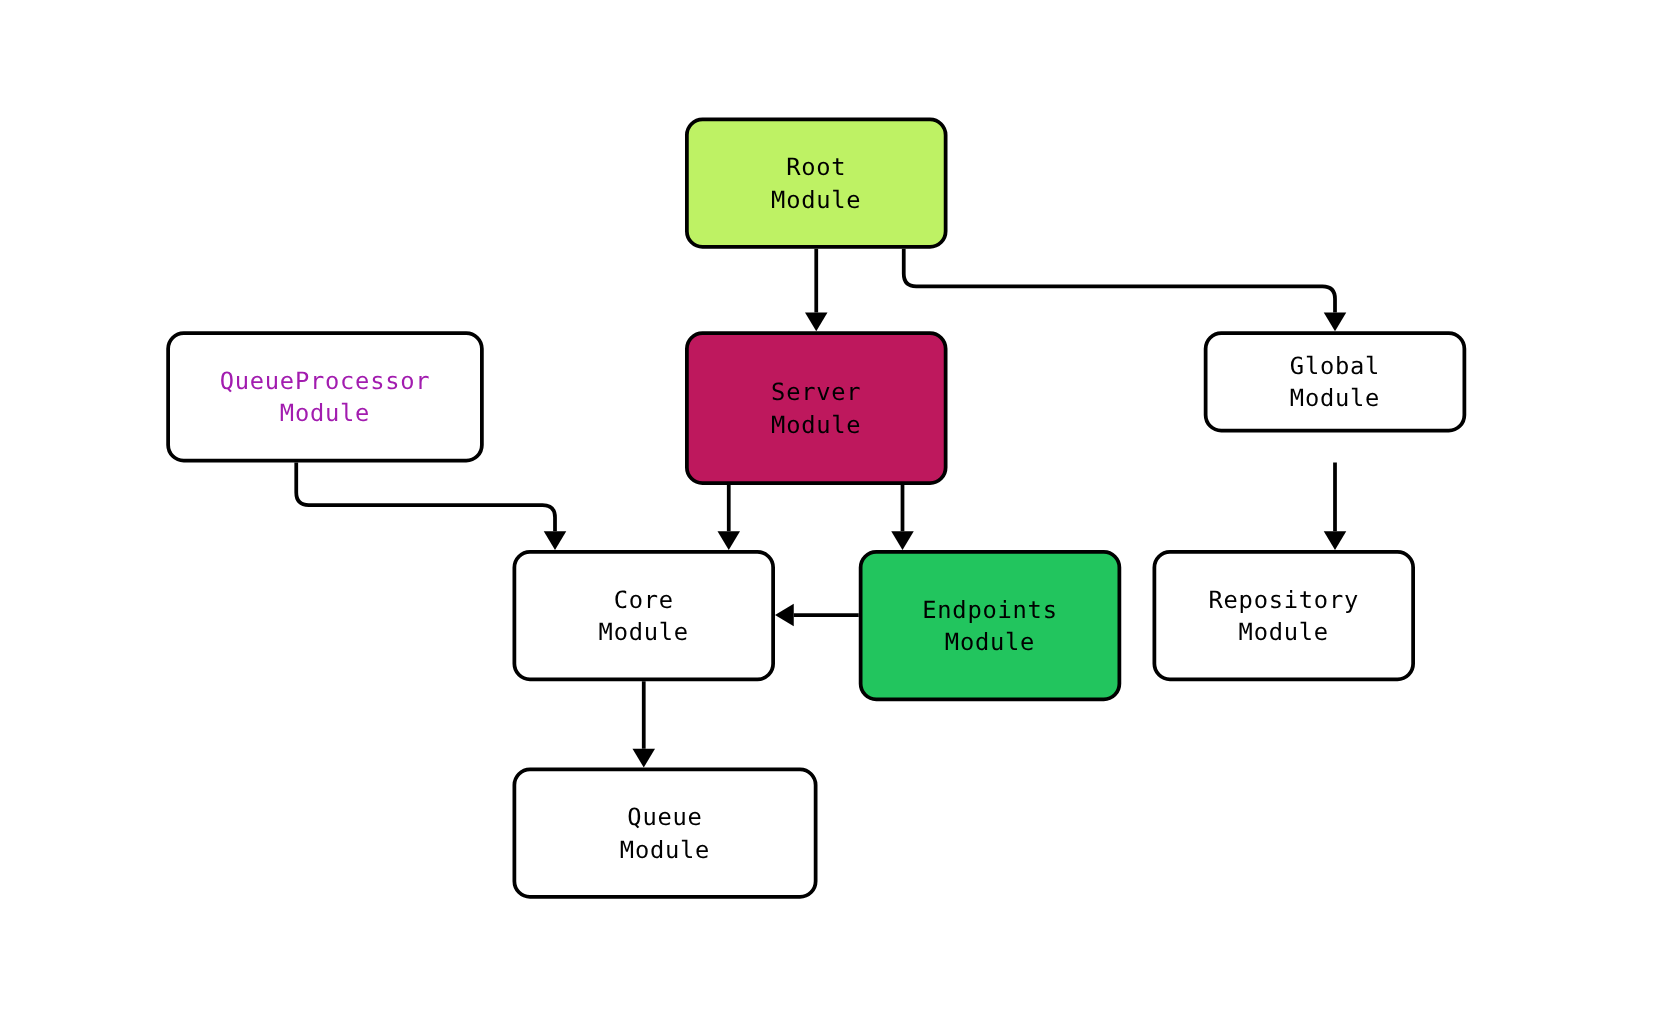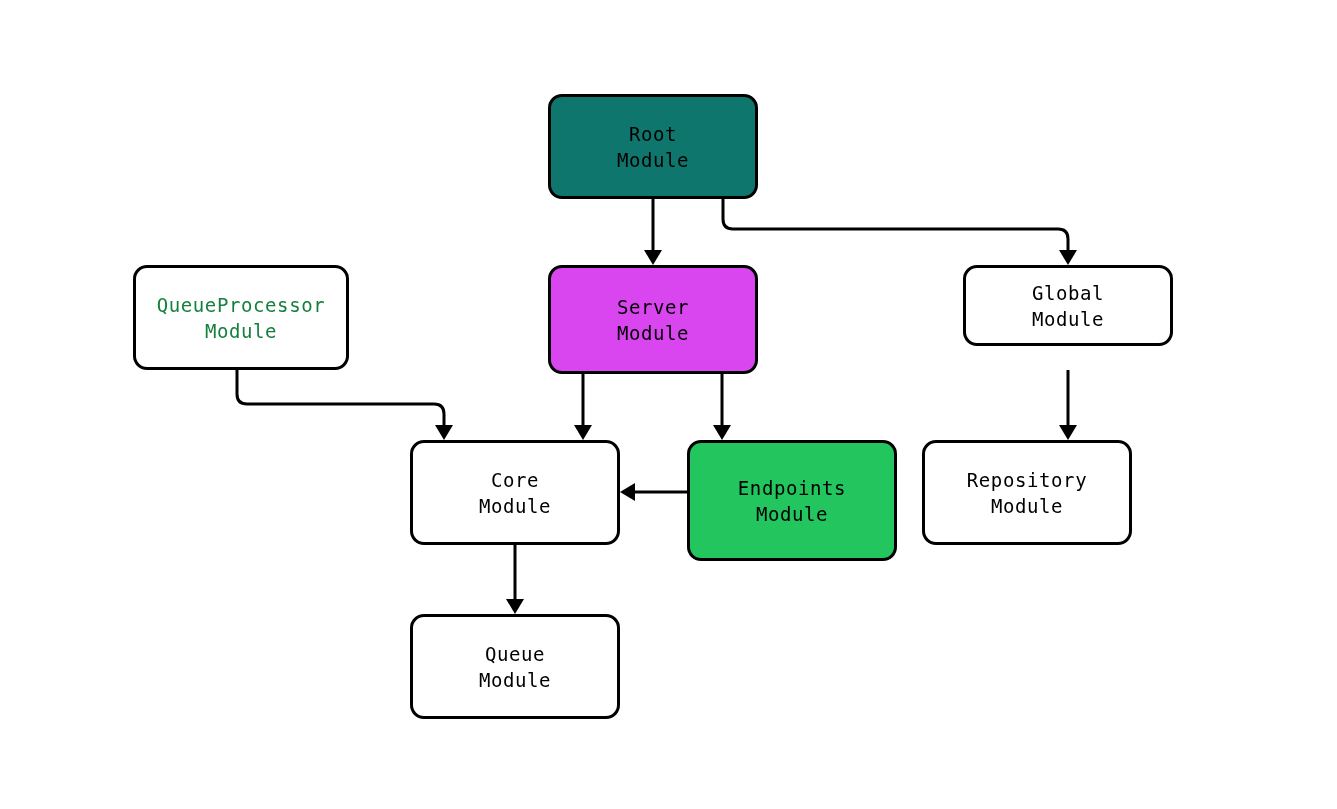--- a/index.html
+++ b/index.html
@@ -70,31 +70,31 @@
         <polygon points="0,-9 15,0 0,9" transform="translate(1068,265) rotate(90) translate(-15,0)" fill="#000000"></polygon>
         <polygon points="0,-9 15,0 0,9" transform="translate(444,440) rotate(90) translate(-15,0)" fill="#000000"></polygon>
         <polygon points="0,-9 15,0 0,9" transform="translate(583,440) rotate(90) translate(-15,0)" fill="#000000"></polygon>
         <polygon points="0,-9 15,0 0,9" transform="translate(722,440) rotate(90) translate(-15,0)" fill="#000000"></polygon>
         <polygon points="0,-9 15,0 0,9" transform="translate(1068,440) rotate(90) translate(-15,0)" fill="#000000"></polygon>
         <polygon points="0,-9 15,0 0,9" transform="translate(620,492) rotate(180) translate(-15,0)" fill="#000000"></polygon>
         <polygon points="0,-9 15,0 0,9" transform="translate(515,614) rotate(90) translate(-15,0)" fill="#000000"></polygon>
       </g>
   </svg>
 
-  <div class="node" style="left: 548px; top: 94px; width: 210px; height: 105px; border-color: rgb(0, 0, 0); background: #0f766e; color: rgb(0, 0, 0);">
+  <div class="node" style="left: 548px; top: 94px; width: 210px; height: 105px; border-color: rgb(0, 0, 0); background: #bef264; color: rgb(0, 0, 0);">
     <div class="node-line">Root</div>
     <div class="node-line">Module</div>
   </div>
 
-  <div class="node" style="left: 133px; top: 265px; width: 216px; height: 105px; border-color: rgb(0, 0, 0); background: rgb(255, 255, 255); color: #15803d;">
+  <div class="node" style="left: 133px; top: 265px; width: 254px; height: 105px; border-color: rgb(0, 0, 0); background: rgb(255, 255, 255); color: #a21caf;">
     <div class="node-line">QueueProcessor</div>
     <div class="node-line">Module</div>
   </div>
 
-  <div class="node" style="left: 548px; top: 265px; width: 210px; height: 109px; border-color: rgb(0, 0, 0); background: #d946ef; color: rgb(0, 0, 0);">
+  <div class="node" style="left: 548px; top: 265px; width: 210px; height: 123px; border-color: rgb(0, 0, 0); background: #be185d; color: rgb(0, 0, 0);">
     <div class="node-line">Server</div>
     <div class="node-line">Module</div>
   </div>
 
   <div class="node" style="left: 963px; top: 265px; width: 210px; height: 81px; border-color: rgb(0, 0, 0); background: rgb(255, 255, 255); color: rgb(0, 0, 0); text-align: right;">
     <div class="node-line">Global</div>
     <div class="node-line">Module</div>
   </div>
 
   <div class="node" style="left: 410px; top: 440px; width: 210px; height: 105px; border-color: rgb(0, 0, 0); background: rgb(255, 255, 255); color: rgb(0, 0, 0); text-align: center;">
@@ -105,18 +105,18 @@
   <div class="node" style="left: 687px; top: 440px; width: 210px; height: 121px; border-color: rgb(0, 0, 0); background: #22c55e; color: rgb(0, 0, 0);">
     <div class="node-line">Endpoints</div>
     <div class="node-line">Module</div>
   </div>
 
   <div class="node" style="left: 922px; top: 440px; width: 210px; height: 105px; border-color: rgb(0, 0, 0); background: rgb(255, 255, 255); color: rgb(0, 0, 0);">
     <div class="node-line">Repository</div>
     <div class="node-line">Module</div>
   </div>
 
-  <div class="node" style="left: 410px; top: 614px; width: 210px; height: 105px; border-color: rgb(0, 0, 0); background: rgb(255, 255, 255); color: rgb(0, 0, 0);">
+  <div class="node" style="left: 410px; top: 614px; width: 244px; height: 105px; border-color: rgb(0, 0, 0); background: rgb(255, 255, 255); color: rgb(0, 0, 0);">
     <div class="node-line">Queue</div>
     <div class="node-line">Module</div>
   </div>
 
 </div>
 
 </body></html>

